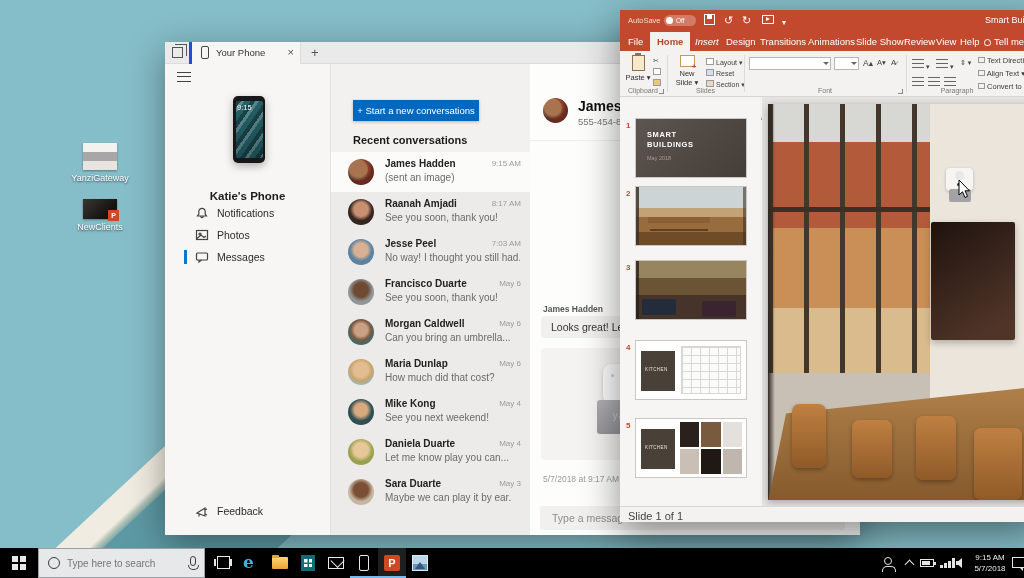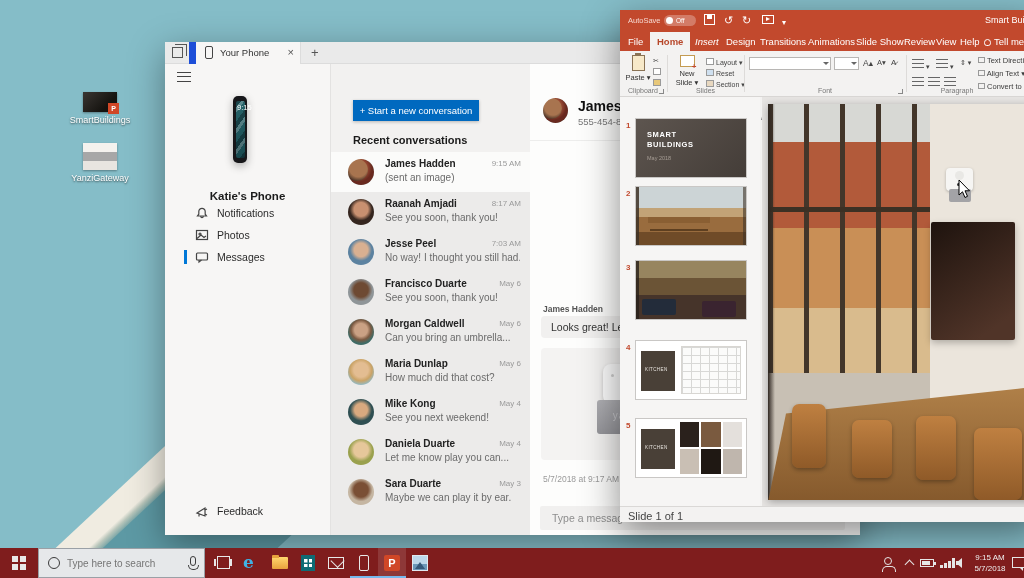--- a/index.html
+++ b/index.html
@@ -17,31 +17,31 @@
   .dicon .img.ppt { width:34px; height:20px; background:linear-gradient(135deg,#3a3633,#15130f 70%); }
   .dicon .img.box { width:34px; height:27px; background:linear-gradient(180deg,#f4f2ee 0 35%,#a7a7a7 35% 65%,#e8e5e0 65%); }
   .dicon .badge { position:absolute; right:-2px; bottom:-2px; width:11px; height:11px; background:#d04727; color:#fff; font-size:7px; font-weight:bold; line-height:11px; }
   .dicon .lbl { font-size:9px; color:#fff; text-shadow:0 1px 2px rgba(0,0,0,.65); }
 
   
   #yp { position:absolute; left:165px; top:42px; width:695px; height:493px; background:#f7f6f5; box-shadow:0 10px 34px rgba(0,0,0,.38); }
   #yp-tabbar { position:absolute; left:0; top:0; right:0; height:22px; background:#eaeaea; border-bottom:1px solid #dcdcdc; }
   #yp-setsicon { position:absolute; left:7px; top:5px; width:11px; height:11px; border:1.2px solid #555; background:#eaeaea; }
   #yp-setsicon:before { content:""; position:absolute; left:2px; top:-4px; width:11px; height:11px; border:1.2px solid #555; border-bottom:none; border-left:none; }
-  .yp-tab { position:absolute; left:24px; top:0; width:112px; height:22px; background:#f7f6f5; border-left:7px solid #1d4ed8; border-right:1px solid #dcdcdc; }
+  .yp-tab { position:absolute; left:24px; top:0; width:112px; height:22px; background:#f7f6f5; border-left:3px solid #1d4ed8; border-right:1px solid #dcdcdc; }
   .phone-glyph { position:absolute; left:9px; top:4px; width:8px; height:13px; border:1.2px solid #444; border-radius:2px; }
   .yp-tab .t { position:absolute; left:24px; top:5px; font-size:9.5px; color:#333; }
   .yp-tab .x { position:absolute; right:6px; top:4px; font-size:11px; color:#555; }
   #yp-newtab { position:absolute; left:146px; top:3px; font-size:13px; color:#555; }
 
   #yp-body { position:absolute; left:0; top:22px; right:0; bottom:0; }
   #yp-side { position:absolute; left:0; top:0; width:165px; bottom:0; background:#f7f6f5; }
   #yp-burger { position:absolute; left:12px; top:8px; width:14px; height:10px; border-top:1.6px solid #444; border-bottom:1.6px solid #444; }
   #yp-burger:before { content:""; position:absolute; left:0; top:3px; width:14px; border-top:1.6px solid #444; }
-  #yp-phone { position:absolute; left:68px; top:32px; width:14px; height:67px; background:#17171a; border-radius:5px; box-shadow:0 3px 8px rgba(0,0,0,.3); }
+  #yp-phone { position:absolute; left:68px; top:32px; width:32px; height:67px; background:#17171a; border-radius:5px; box-shadow:0 3px 8px rgba(0,0,0,.3); }
   #yp-phone .scr { position:absolute; left:2.5px; top:5px; right:2.5px; bottom:5px; border-radius:2px; background:
       repeating-linear-gradient(125deg, rgba(12,40,45,.55) 0 4px, rgba(255,255,255,.22) 4px 7px, rgba(30,90,95,.4) 7px 12px),
       linear-gradient(150deg,#2e6d74,#133c42); }
   #yp-phone .tm { position:absolute; left:4px; top:7px; font-size:7.5px; color:#fff; }
   #yp-devname { position:absolute; left:0; top:126px; width:165px; text-align:center; font-size:11.5px; font-weight:bold; color:#1c1c1c; }
   .yp-nav { position:absolute; left:0; width:165px; height:22px;margin-left:16px; }
   .yp-nav .ic { position:absolute; left:14px; top:4px; width:14px; height:14px; }
   .yp-nav .lb { position:absolute; left:36px; top:5px; font-size:10.5px; color:#2b2b2b; }
   .yp-nav.sel:before { content:""; position:absolute; left:3px; top:4px; width:3px; height:14px; background:#0078d7; }
   .yp-nav svg { stroke:#444; fill:none; stroke-width:1.2; }
@@ -157,21 +157,21 @@
   #ph-sensor:after { content:""; position:absolute; left:11px; top:15px; width:5px; height:3px; border-radius:2px; background:#333; }
   #ph-sleeve { position:absolute; left:181px; top:85px; width:22px; height:13px; background:#a3a3a6; border-radius:2px; }
   #ph-table { position:absolute; left:0; top:268px; width:100%; height:130px; background:linear-gradient(180deg,#b5854c,#85592c); clip-path:polygon(6% 32%, 95% 10%, 100% 100%, 0 100%); }
   .chair { position:absolute; background:linear-gradient(180deg,#bf8041,#8f5a28); border-radius:7px; box-shadow:0 2px 4px rgba(0,0,0,.3); }
   #cursor { position:absolute; left:190px; top:76px; width:14px; height:20px; z-index:5; }
 
   #ppt-status { position:absolute; left:0; bottom:0; right:0; height:16px; background:#f3f2f1; border-top:1px solid #dad8d6; }
   #ppt-status span { position:absolute; left:8px; top:3px; font-size:11px; color:#444; }
 
   
-  #taskbar { position:absolute; left:0; bottom:0; width:1024px; height:30px; background:#7f1d1d; z-index:50; }
+  #taskbar { position:absolute; left:0; bottom:0; width:1024px; height:30px; background:#000000; z-index:50; }
   #start { position:absolute; left:0; top:0; width:38px; height:30px; }
   #start .w { position:absolute; left:12px; top:8px; width:14px; height:14px; display:grid; grid-template-columns:1fr 1fr; grid-template-rows:1fr 1fr; gap:1.5px; }
   #start .w i { background:#e8e8e8; }
   #tb-search { position:absolute; left:38px; top:0; width:167px; height:30px; background:#e6e8ea; border:1px solid #9aa0a6; }
   #tb-search .ring { position:absolute; left:9px; top:8px; width:12px; height:12px; border:1.6px solid #3b3b3b; border-radius:50%; }
   #tb-search input { position:absolute; left:28px; top:0; width:118px; height:28px; border:none; background:transparent; font-size:10px; color:#444; font-family:"Liberation Sans",sans-serif; outline:none; }
   #tb-search .mic { position:absolute; right:8px; top:7px; width:6px; height:10px; border:1.4px solid #3b3b3b; border-radius:3px; }
   #tb-search .mic:before { content:""; position:absolute; left:-3px; top:8px; width:9px; height:4px; border:1.4px solid #3b3b3b; border-top:none; border-radius:0 0 5px 5px; }
   .tb-ic { position:absolute; top:0; width:28px; height:30px; }
   .tb-ic.open { border-bottom:2px solid #76b9ed; }
@@ -209,29 +209,29 @@
 </head>
 <body>
 
 <div id="screen">
 
   <div id="fin-dark"></div>
   <div class="fin" style="left:-30px; top:492px; width:300px; height:22px;"></div>
   <div class="fin" style="left:-60px; top:527px; width:300px; height:22px;"></div>
   <div class="fin" style="left:-90px; top:562px; width:300px; height:22px;"></div>
 
-  <div class="dicon" style="left:58px; top:92px;">
-    <div class="img ppt">
-        <div class="badge">P</div>
-      </div>
-    <div class="lbl">SmartBuildings</div>
-  </div>
   <div class="dicon" style="left:58px; top:143px;">
     <div class="img box"></div>
     <div class="lbl">YanziGateway</div>
+  </div>
+  <div class="dicon" style="left:58px; top:199px;">
+    <div class="img ppt">
+        <div class="badge">P</div>
+      </div>
+    <div class="lbl">NewClients</div>
   </div>
 
   <div id="yp">
     <div id="yp-tabbar">
       <div id="yp-setsicon"></div>
       <div class="yp-tab">
         <div class="phone-glyph"></div>
         <span class="t">Your Phone</span>
         <span class="x">×</span>
       </div>
@@ -272,21 +272,21 @@
 
         <div class="yp-nav" style="top:436px;">
           <svg class="ic" viewBox="0 0 14 14">
               <path d="M2 9 L10 4 v8 L2 9 z M10 6 l2-1 M10 10 l2 1 M4 9.5 v3"></path>
             </svg>
           <span class="lb">Feedback</span>
         </div>
       </div>
 
       <div id="yp-mid">
-        <div id="yp-newconv"><span>+ </span><span>Start a new conversation</span></div>
+        <div id="yp-newconv"><span>+ </span><span>Start a new conversations</span></div>
         <div id="yp-recent">Recent conversations</div>
         <div id="yp-list">
           <div class="conv sel" style="top:0;">
             <div class="av av0"></div>
             <div class="nm">James Hadden</div>
             <div class="pv">(sent an image)</div>
             <div class="tm">9:15 AM</div>
           </div>
           <div class="conv" style="top:40px;">
             <div class="av av1"></div>

